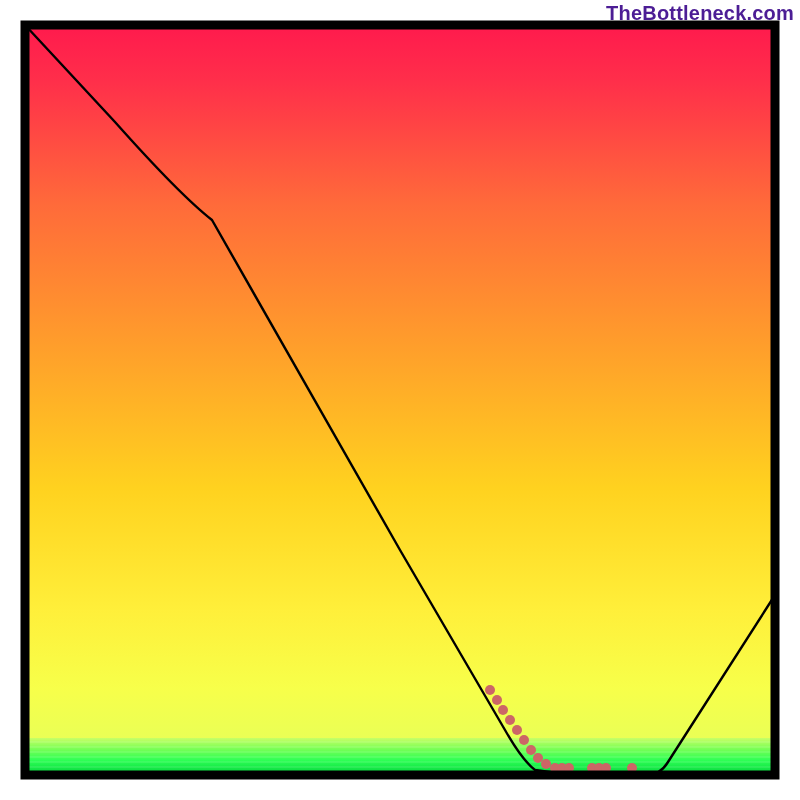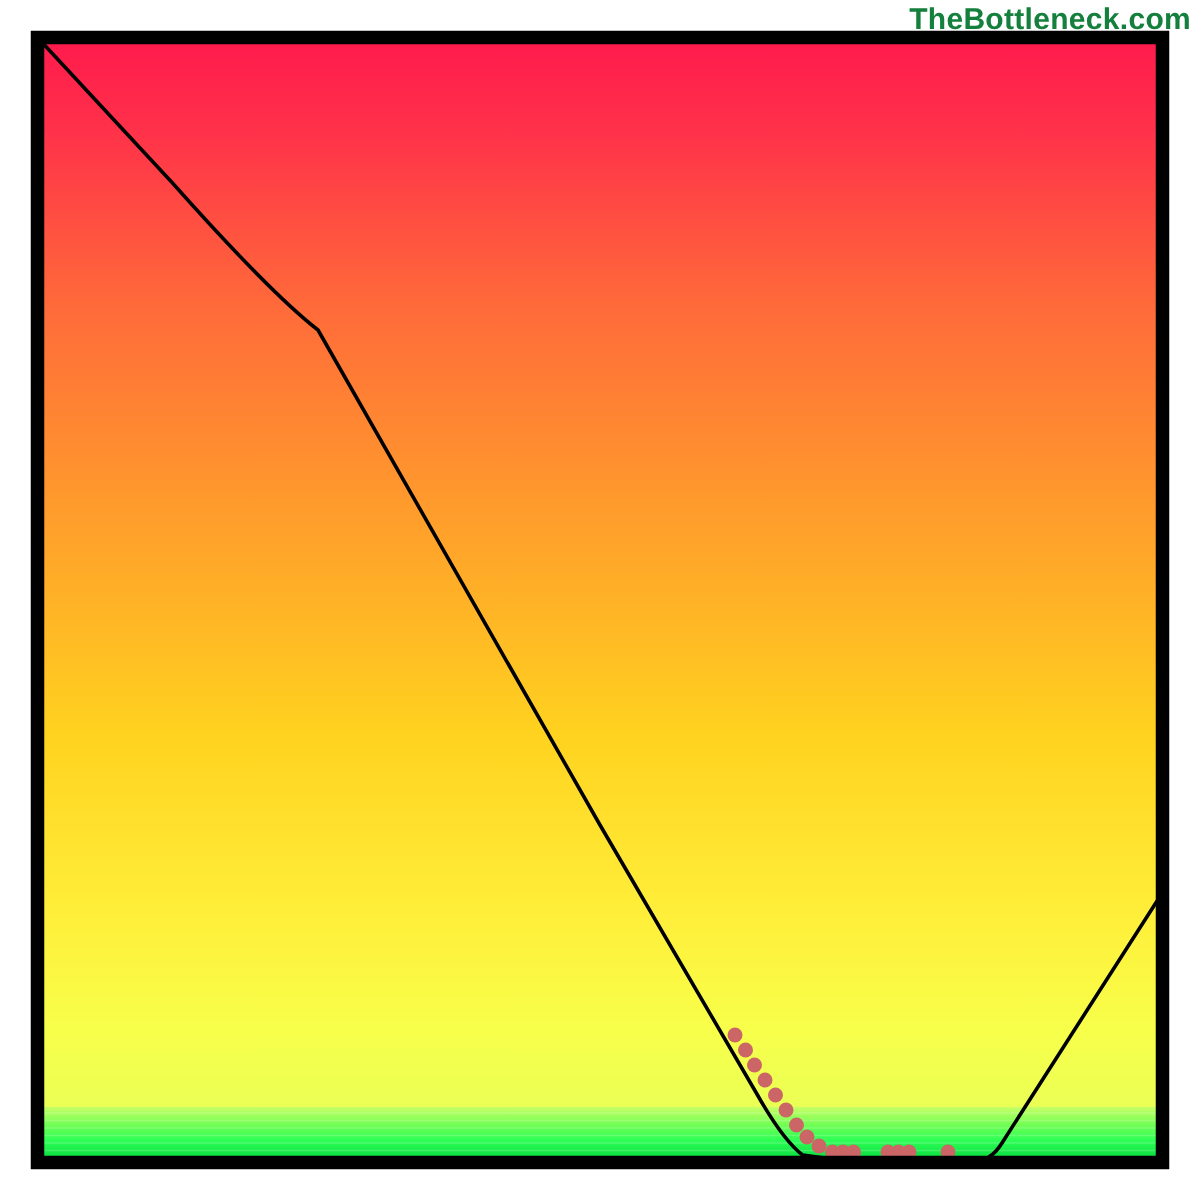--- a/index.html
+++ b/index.html
@@ -18,21 +18,21 @@
   }
   svg {
     display: block;
   }
   .watermark {
     position: absolute;
     top: 2px;
     right: 6px;
     font-size: 20px;
     font-weight: 600;
-    color: #15803d;
+    color: #4c1d95;
     letter-spacing: 0.2px;
     user-select: none;
   }
 </style>
 </head>
 <body>
 
 <div class="chart-wrap">
 
   <svg width="800" height="800" viewBox="0 0 800 800">

